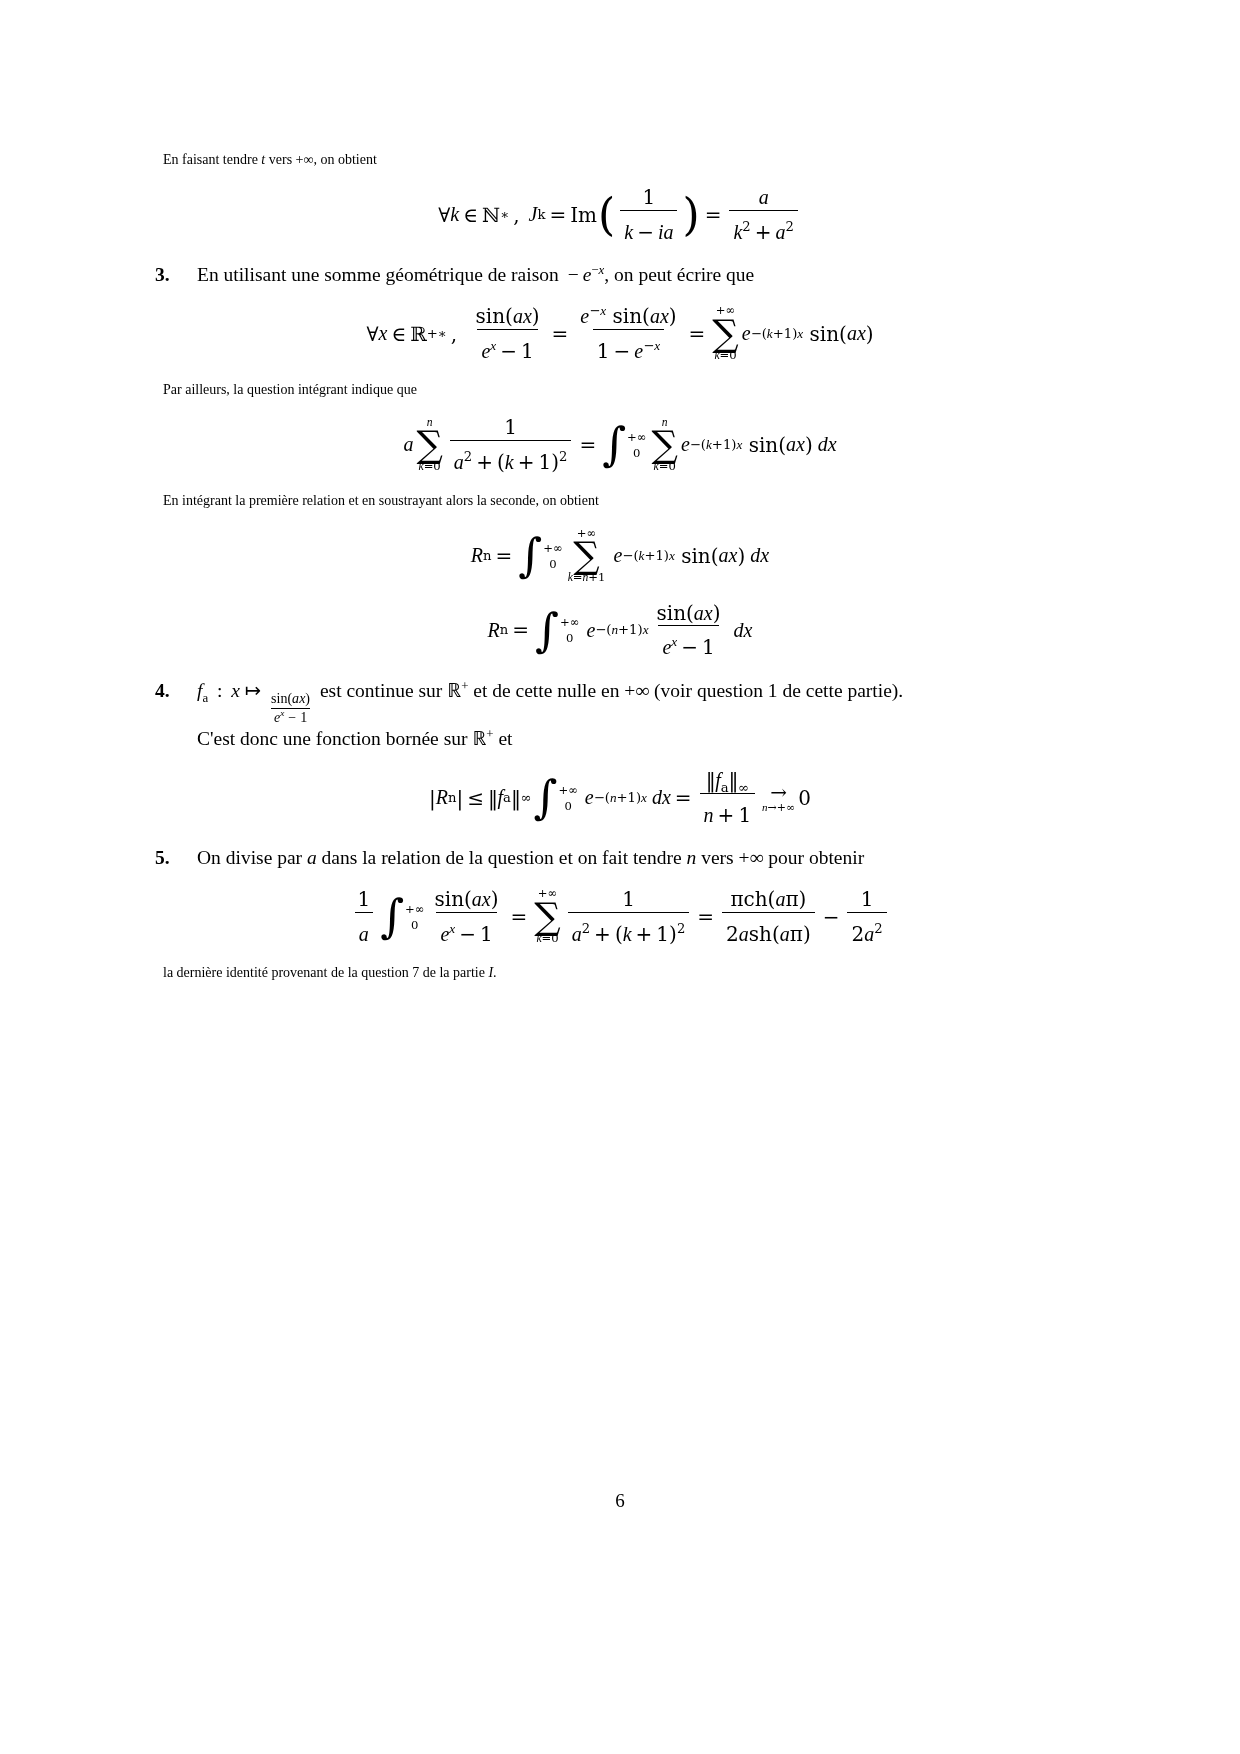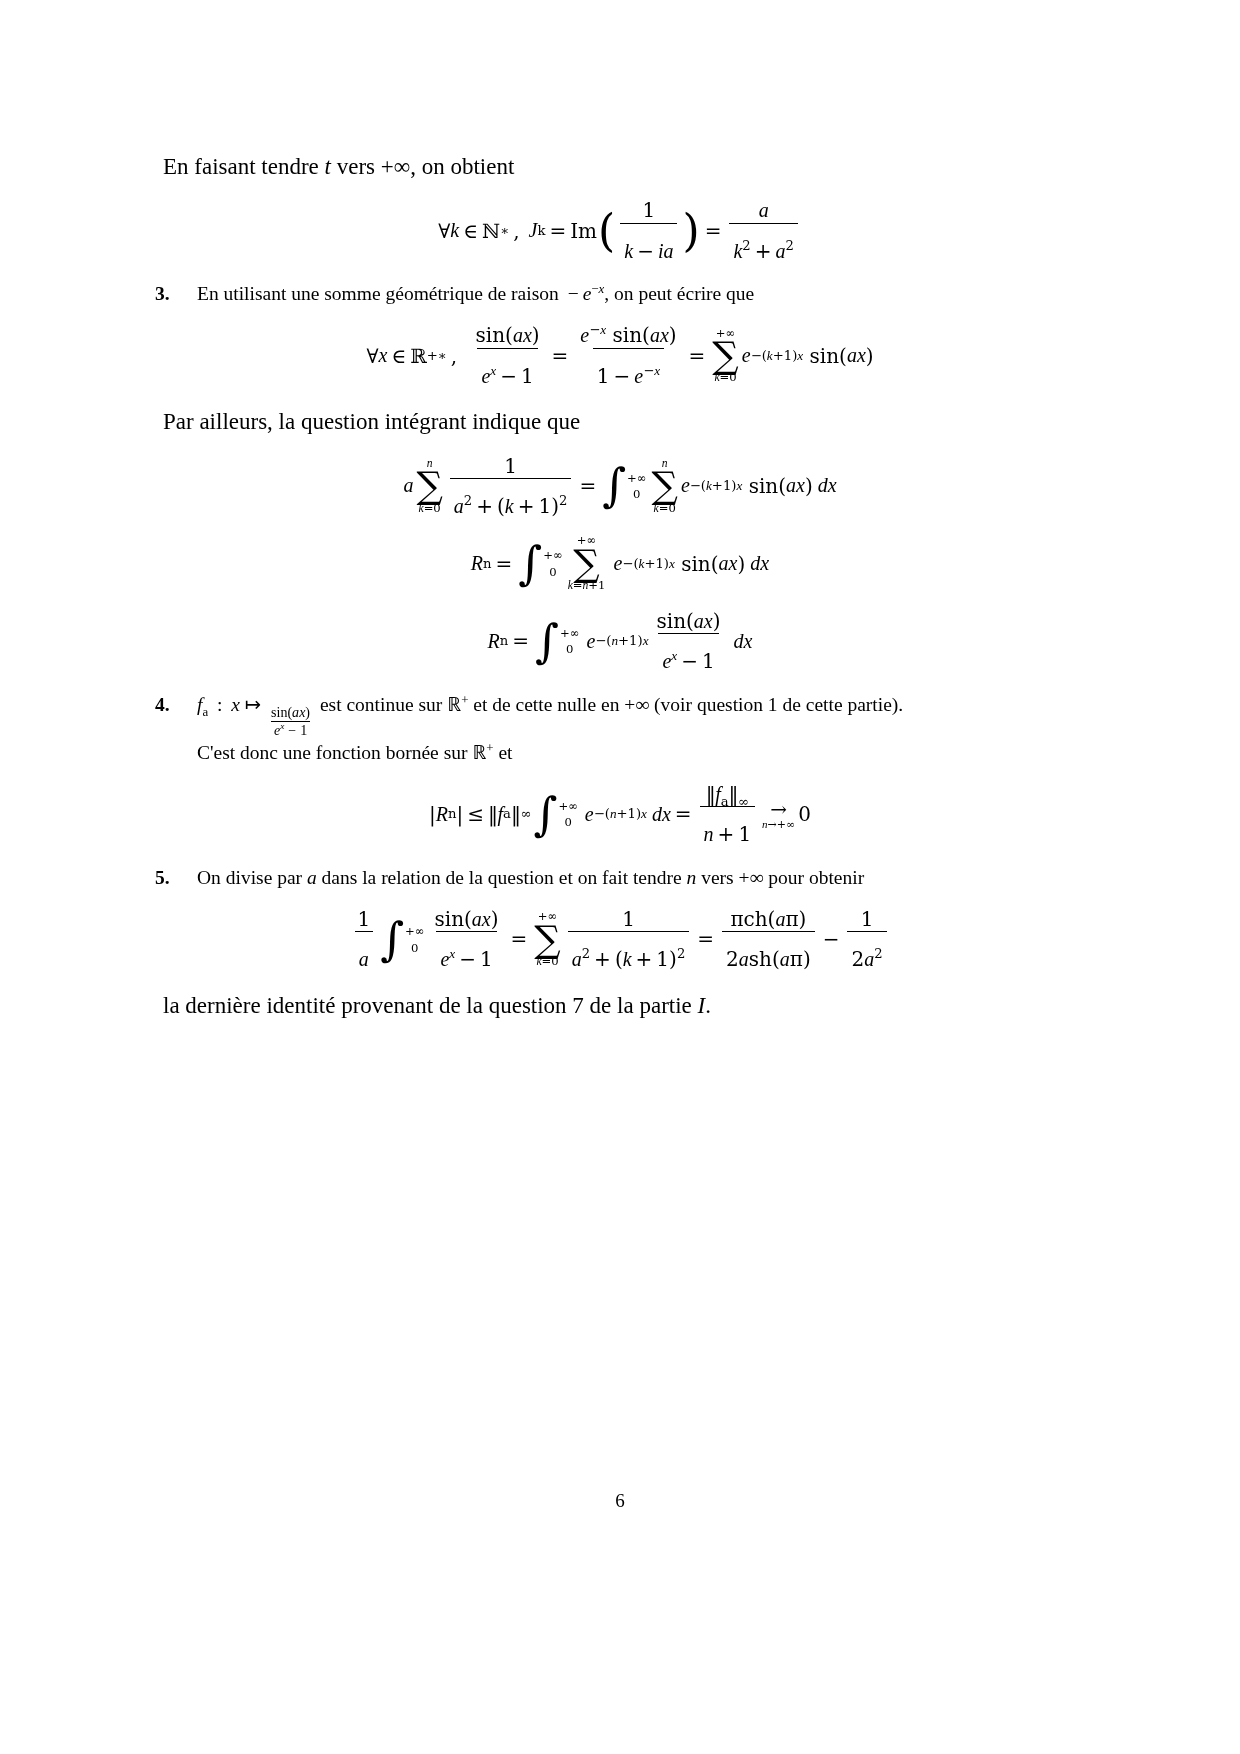--- a/index.html
+++ b/index.html
@@ -18,21 +18,21 @@
   }
   .content {
     position: absolute;
     left: 155px;
     top: 150px;
     width: 930px;
   }
 
   
   .para {
-    font-size: 23px;
+    font-size: 14px;
     line-height: 1.45;
     margin: 0 0 6px 0;
     text-indent: 0;
   }
   .para.indent { margin-left: 8px; }
 
   .numitem {
     display: flex;
     align-items: flex-start;
     font-size: 19.5px;
@@ -69,21 +69,21 @@
   
   .frac {
     display: inline-flex;
     flex-direction: column;
     align-items: center;
     vertical-align: middle;
     margin: 0 4px;
     line-height: 1.12;
   }
   .frac > .numer { padding: 0 4px 1px 4px; }
-  .frac > .denom { padding: 16px 4px 0 4px; border-top: 1px solid #000; }
+  .frac > .denom { padding: 10px 4px 0 4px; border-top: 1px solid #000; }
 
   
   sup.s { font-size: 0.66em; vertical-align: super; line-height: 0; }
   sub.s { font-size: 0.66em; vertical-align: sub; line-height: 0; }
 
   
   .bigop {
     display: inline-flex;
     flex-direction: column;
     align-items: center;
@@ -247,20 +247,21 @@
         </span>
         <span class="mi">e</span>
           <sup class="s">−(<span class="mi">k</span>+1)<span class="mi">x</span></sup>
         <span class="rm">&nbsp;sin(</span>
           <span class="mi">ax</span>
           <span class="rm">)</span>
         <span class="mi">&nbsp;dx</span>
       </span>
     </div>
 
+    <p class="para indent">En intégrant la première relation et en soustrayant alors la seconde, on obtient</p>
 
     <div class="eq">
       <span class="math">
         <span class="mi">R</span>
           <sub class="s">n</sub>
         <span class="mo">=</span>
         <span class="intop">
           <span class="intglyph">∫</span>
           <span class="ilimits">
               <span class="up">+∞</span>

